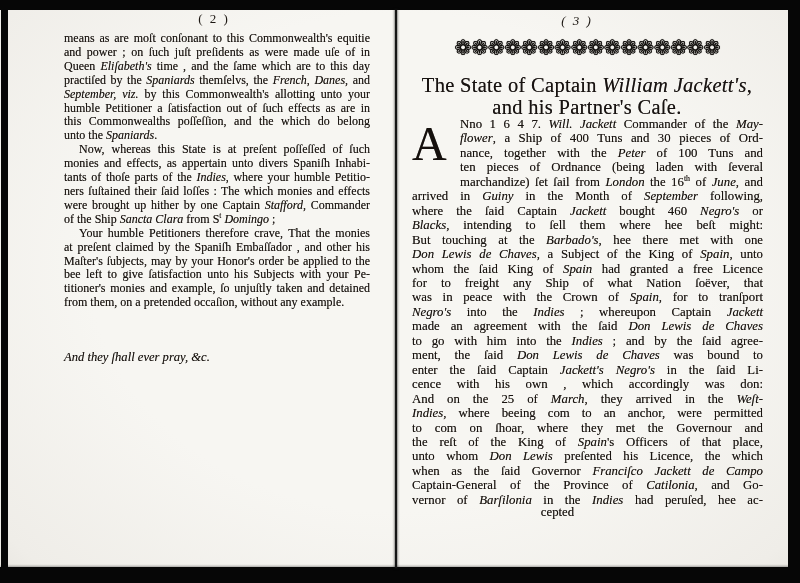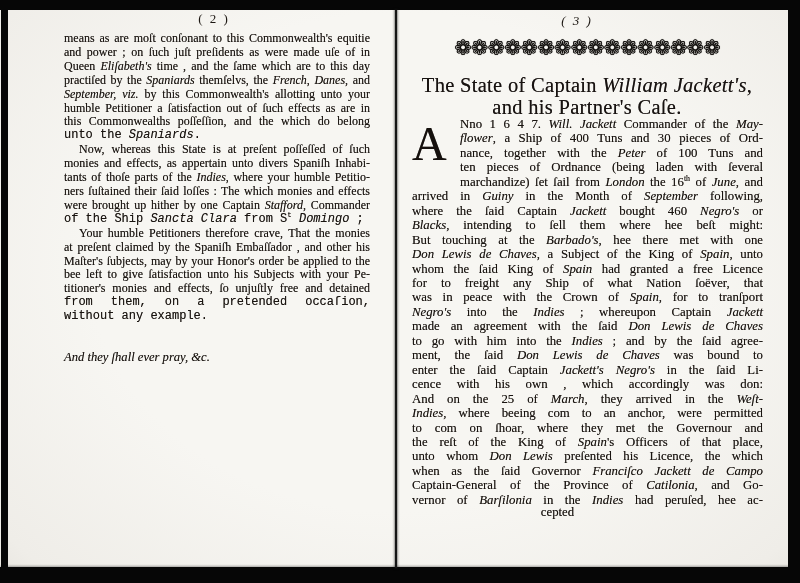--- a/index.html
+++ b/index.html
@@ -18,21 +18,21 @@
 
   .pageno{position:absolute;font-size:13px;letter-spacing:2px;text-align:center;color:#1c1712;}
   .left-no{left:64px;top:11px;width:300px;}
   .right-no{left:412px;top:13px;width:330px;font-style:italic;}
 
   .textblock{position:absolute;font-size:12px;line-height:13.9px;text-shadow:0 0 .5px rgba(25,20,16,.55);}
   .left-text{left:64px;top:32px;width:306px;}
   .right-text{left:412px;top:117px;width:351px;font-size:12.8px;line-height:14.45px;}
 
   .tline{text-align:justify;text-align-last:justify;}
-  .tline.pend{text-align-last:left;font-family:Liberation Mono, monospace;}
+  .tline.pend{text-align-last:left;}
   .tline.ind{text-indent:15px;}
   i{font-style:italic;}
   sup{font-size:.62em;vertical-align:super;line-height:0;}
 
   .closing{position:absolute;left:64px;top:350px;width:306px;text-align:left;padding-right:12px;
     font-style:italic;font-size:12.6px;text-shadow:0 0 .5px rgba(25,20,16,.5);box-sizing:border-box;}
 
   .ornaments{position:absolute;left:412px;top:35px;width:350px;text-align:center;
     font-family:"DejaVu Sans",sans-serif;font-size:21px;line-height:26px;letter-spacing:-1px;
     color:#100d0a;text-shadow:0 0 .7px rgba(10,10,10,.8);white-space:nowrap;}
@@ -67,21 +67,21 @@
       <div class="tline ind">Now, whereas this State is at preſent poſſeſſed of ſuch</div>
       <div class="tline">monies and effects, as appertain unto divers Spaniſh Inhabi-</div>
       <div class="tline">tants of thoſe parts of the <i>Indies</i>, where your humble Petitio-</div>
       <div class="tline">ners ſuſtained their ſaid loſſes : The which monies and effects</div>
       <div class="tline">were brought up hither by one Captain <i>Stafford</i>, Commander</div>
       <div class="tline pend">of the Ship <i>Sancta Clara</i> from S<sup>t</sup> <i>Domingo</i> ;</div>
       <div class="tline ind">Your humble Petitioners therefore crave, That the monies</div>
       <div class="tline">at preſent claimed by the Spaniſh Embaſſador , and other his</div>
       <div class="tline">Maſter's ſubjects, may by your Honor's order be applied to the</div>
       <div class="tline">bee left to give ſatisfaction unto his Subjects with your Pe-</div>
-      <div class="tline">titioner's monies and effects, ſo unjuſtly free and detained</div>
+      <div class="tline">titioner's monies and example, ſo unjuſtly taken and detained</div>
       <div class="tline pend">from them, on a pretended occaſion, without any example.</div>
     </div>
   <div class="closing">And they ſhall ever pray, &amp;c.</div>
 
   <div class="pageno right-no">( 3 )</div>
   <div class="ornaments">❁❁❁❁❁❁❁❁❁❁❁❁❁❁❁❁</div>
   <div class="title">
     <div class="title-line">The State of Captain <i>William Jackett's</i>,</div>
     <div class="title-line">and his Partner's Caſe.</div>
   </div>

